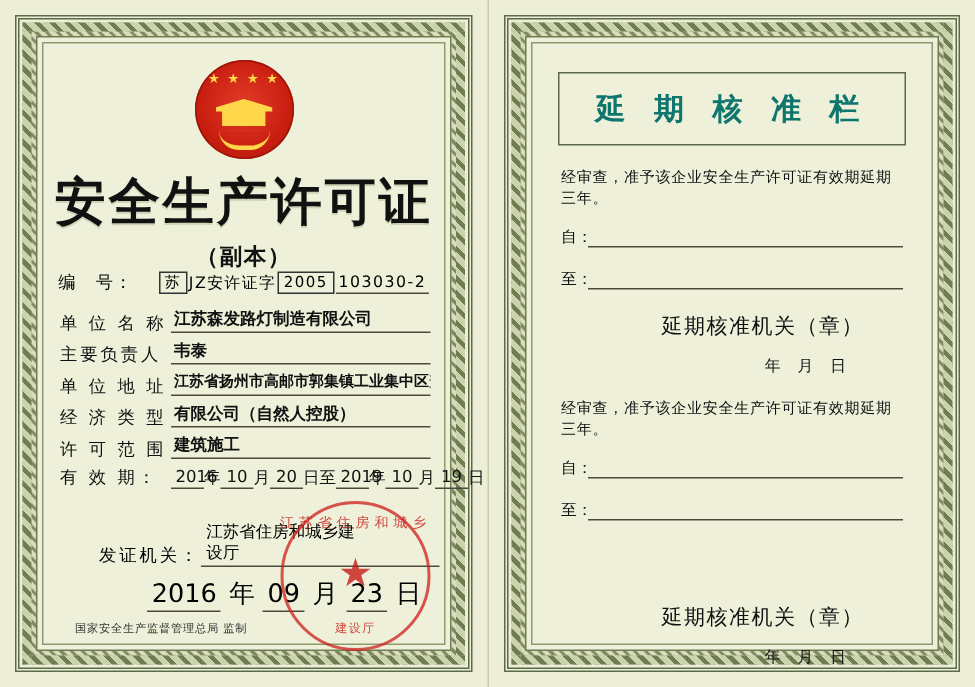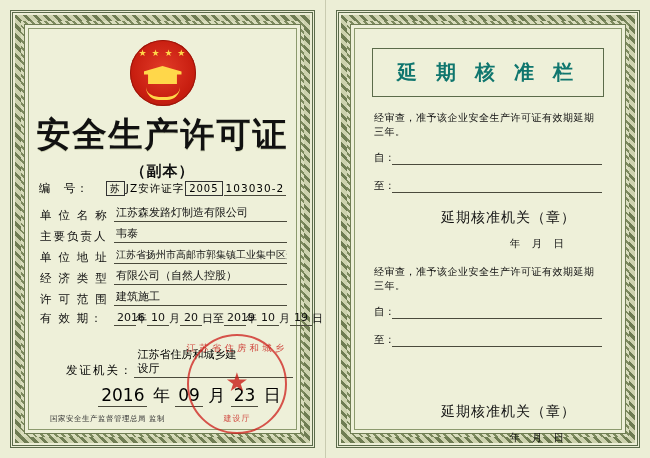--- a/index.html
+++ b/index.html
@@ -132,29 +132,29 @@
     align-items: flex-end;
     margin-bottom: 5px;
     line-height: 14px;
   }
   .field-label {
     width: 74px;
     flex: none;
     letter-spacing: 2px;
     font-size: 11.5px;
     white-space: nowrap;
-    font-family: Liberation Serif, serif;
   }
   .field-value {
     flex: 1;
     border-bottom: 1px solid #4a4a3c;
     padding: 0 2px 1px 2px;
     font-size: 11px;
     white-space: nowrap;
     overflow: hidden;
+    font-weight: bold;
   }
   .field-value.small { font-size: 10px; }
 
   .code-row {
     display: flex;
     align-items: center;
     justify-content: center;
     margin-bottom: 7px;
     font-size: 11.5px;
     letter-spacing: 1px;

